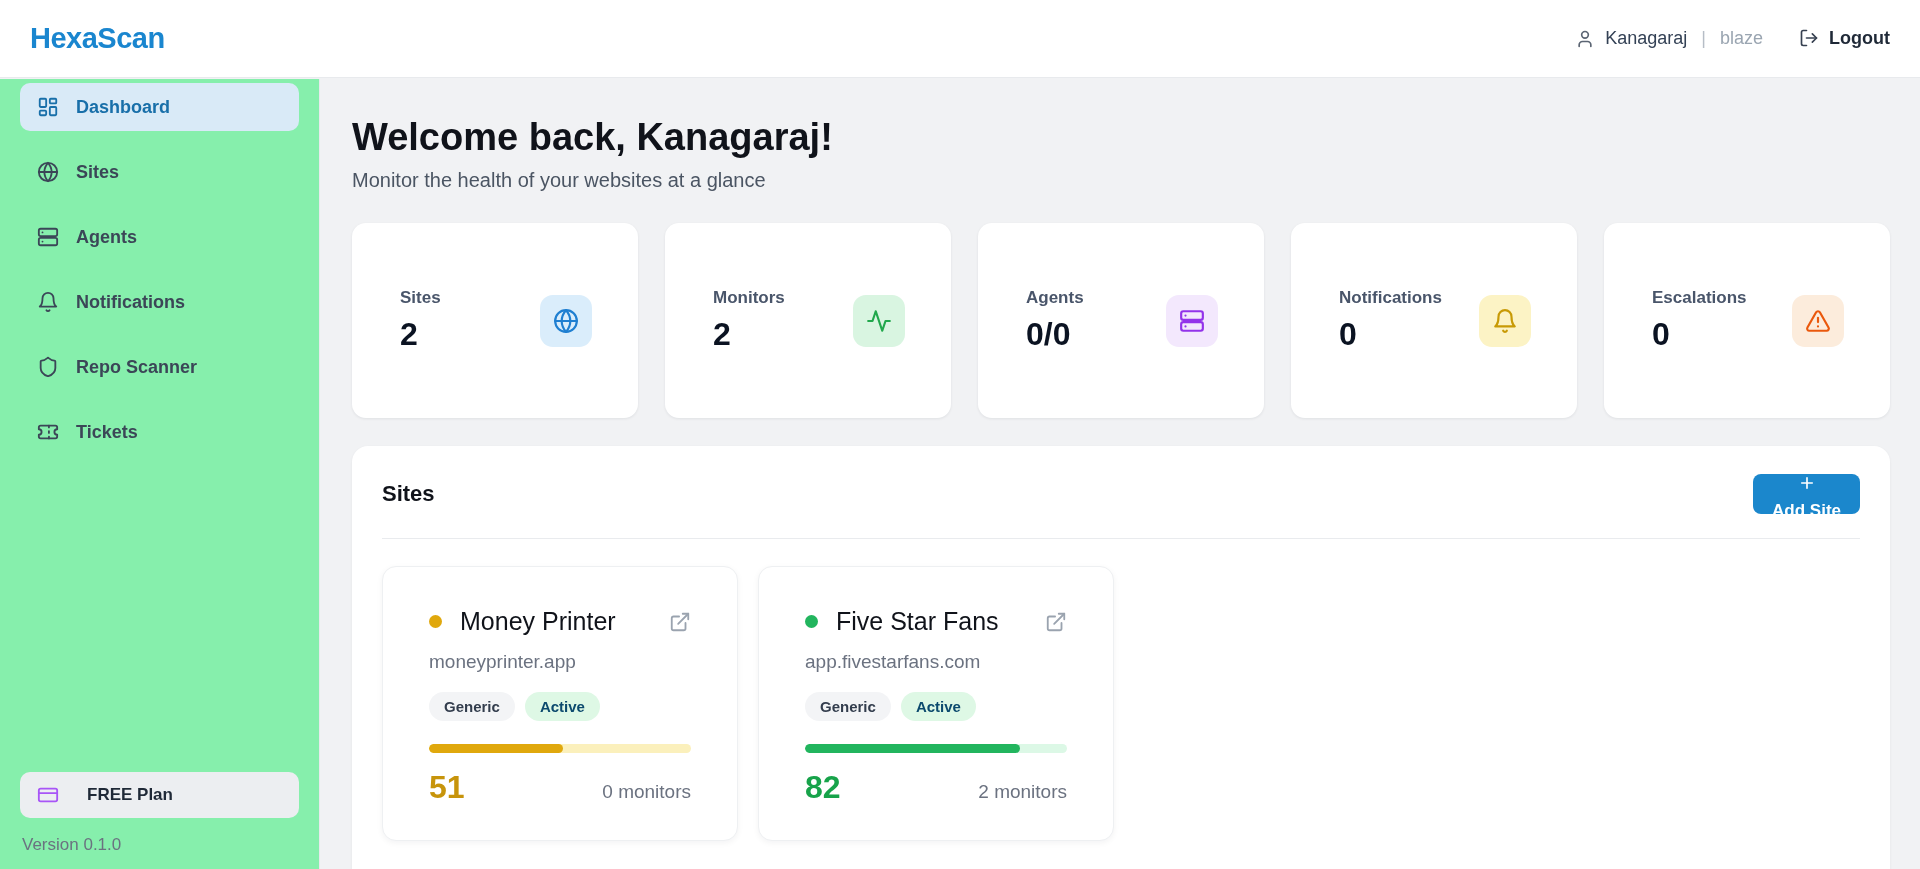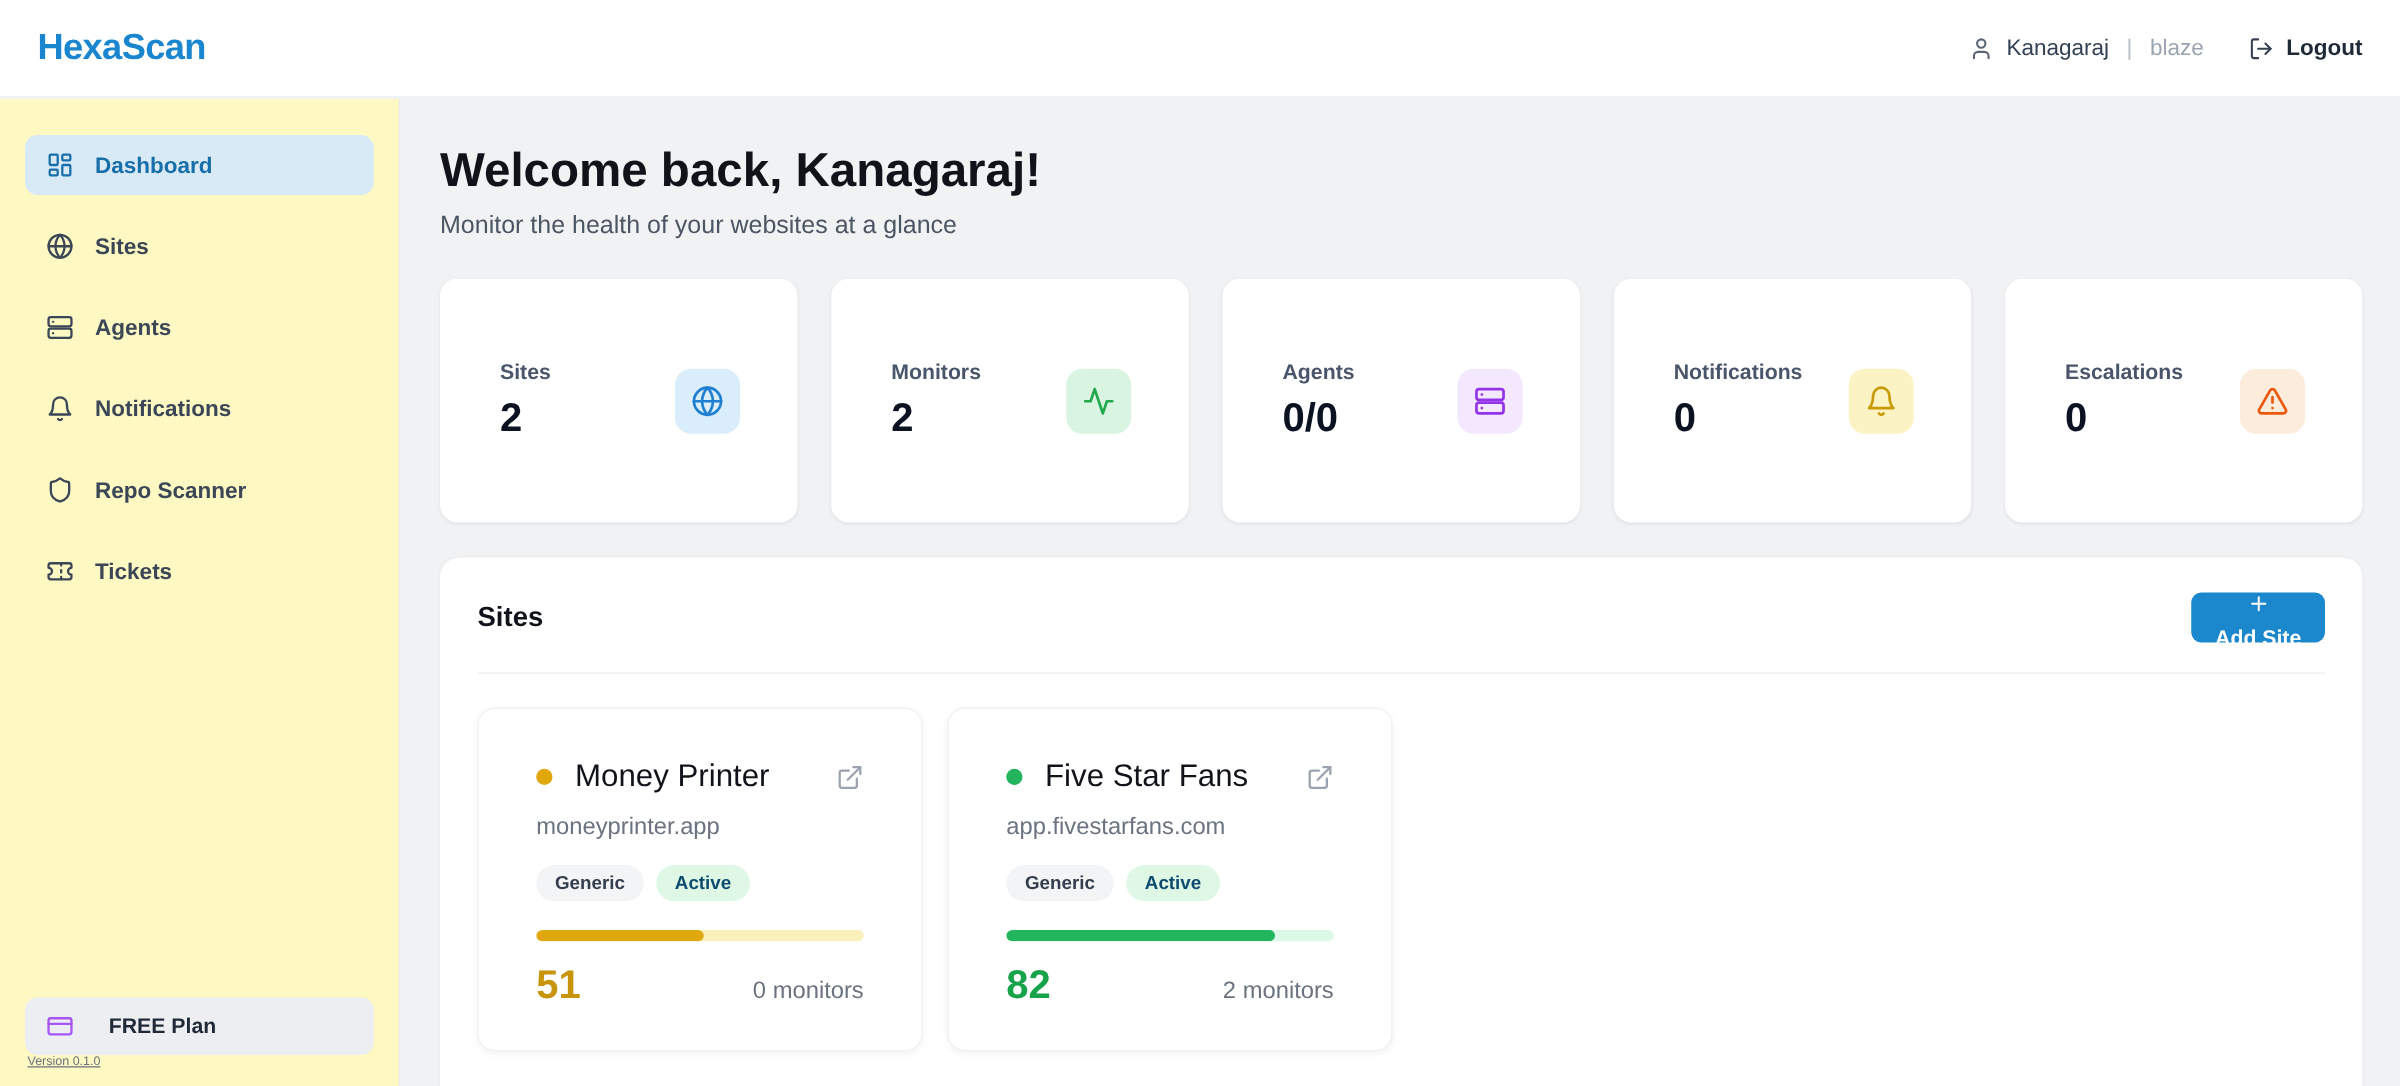--- a/index.html
+++ b/index.html
@@ -11,40 +11,40 @@
   .header { position:fixed; top:0; left:0; right:0; height:78px; background:#fff;
             border-bottom:1px solid #e8eaed; display:flex; align-items:center;
             justify-content:space-between; padding:0 30px; z-index:20; }
   .logo { font-size:29px; font-weight:700; color:#1a86cf; letter-spacing:-0.5px; cursor:pointer; }
   .header-right { display:flex; align-items:center; }
   .user-chip { display:flex; align-items:center; gap:10px; font-size:18px; }
   .user-chip .icon { color:#5b6573; }
   .user-name { color:#334155; }
   .user-pipe { color:#b6bdc6; margin:0 4px; }
   .user-org { color:#9aa5b1; }
-  .logout { display:flex; align-items:center; gap:10px; margin-left:36px; cursor:pointer;
+  .logout { display:flex; gap:10px; margin-left:36px; cursor:pointer;
             font-size:18px; font-weight:700; color:#1f2937; }
   .logout .icon { color:#374151; }
 
   
-  .sidebar { position:fixed; top:79px; left:0; bottom:0; width:320px; background:#fef9c3;
-             border-right:1px solid #e8eaed; padding:29px 20px 14px; display:flex;
+  .sidebar { position:fixed; top:79px; left:0; bottom:0; width:320px; background:#86efac;
+             border-right:1px solid #e8eaed; padding:4px 20px 14px; display:flex;
              flex-direction:column; z-index:10; }
   .nav-item { display:flex; align-items:center; gap:17px; height:48px; padding:0 17px;
               border-radius:10px; margin-bottom:17px; font-size:18px; font-weight:600;
               color:#3b4657; cursor:pointer; }
   .nav-item .icon { color:#3b4657; }
   .nav-item.active { background:#d9eaf7; color:#186fa9; }
   .nav-item.active .icon { color:#186fa9; }
   .sidebar-bottom { margin-top:auto; }
   .plan-pill { background:#eceef1; border-radius:10px; height:46px; display:flex;
                align-items:center; gap:28px; padding:0 17px; font-size:17px; font-weight:600;
                color:#1f2937; cursor:pointer; }
   .plan-pill .icon { color:#a855f7; }
-  .version { font-size:10px; color:#6b7280; padding-left:2px;text-decoration:underline; }
+  .version { margin-top:17px; font-size:17px; color:#6b7280; padding-left:2px; }
 
   
   .main { position:absolute; top:79px; left:321px; right:0; bottom:0; overflow:hidden;
           padding:37px 30px 0 31px; }
   .welcome-title { font-size:38px; font-weight:700; color:#10131a; }
   .welcome-sub { font-size:20px; color:#4b5563; margin-top:10px; }
 
   .stats { display:grid; grid-template-columns:repeat(5,1fr); gap:27px; margin-top:31px; }
   .stat-card { background:#fff; border-radius:14px; height:195px;
                box-shadow:0 1px 3px rgba(16,24,40,.08); display:flex; align-items:center;

